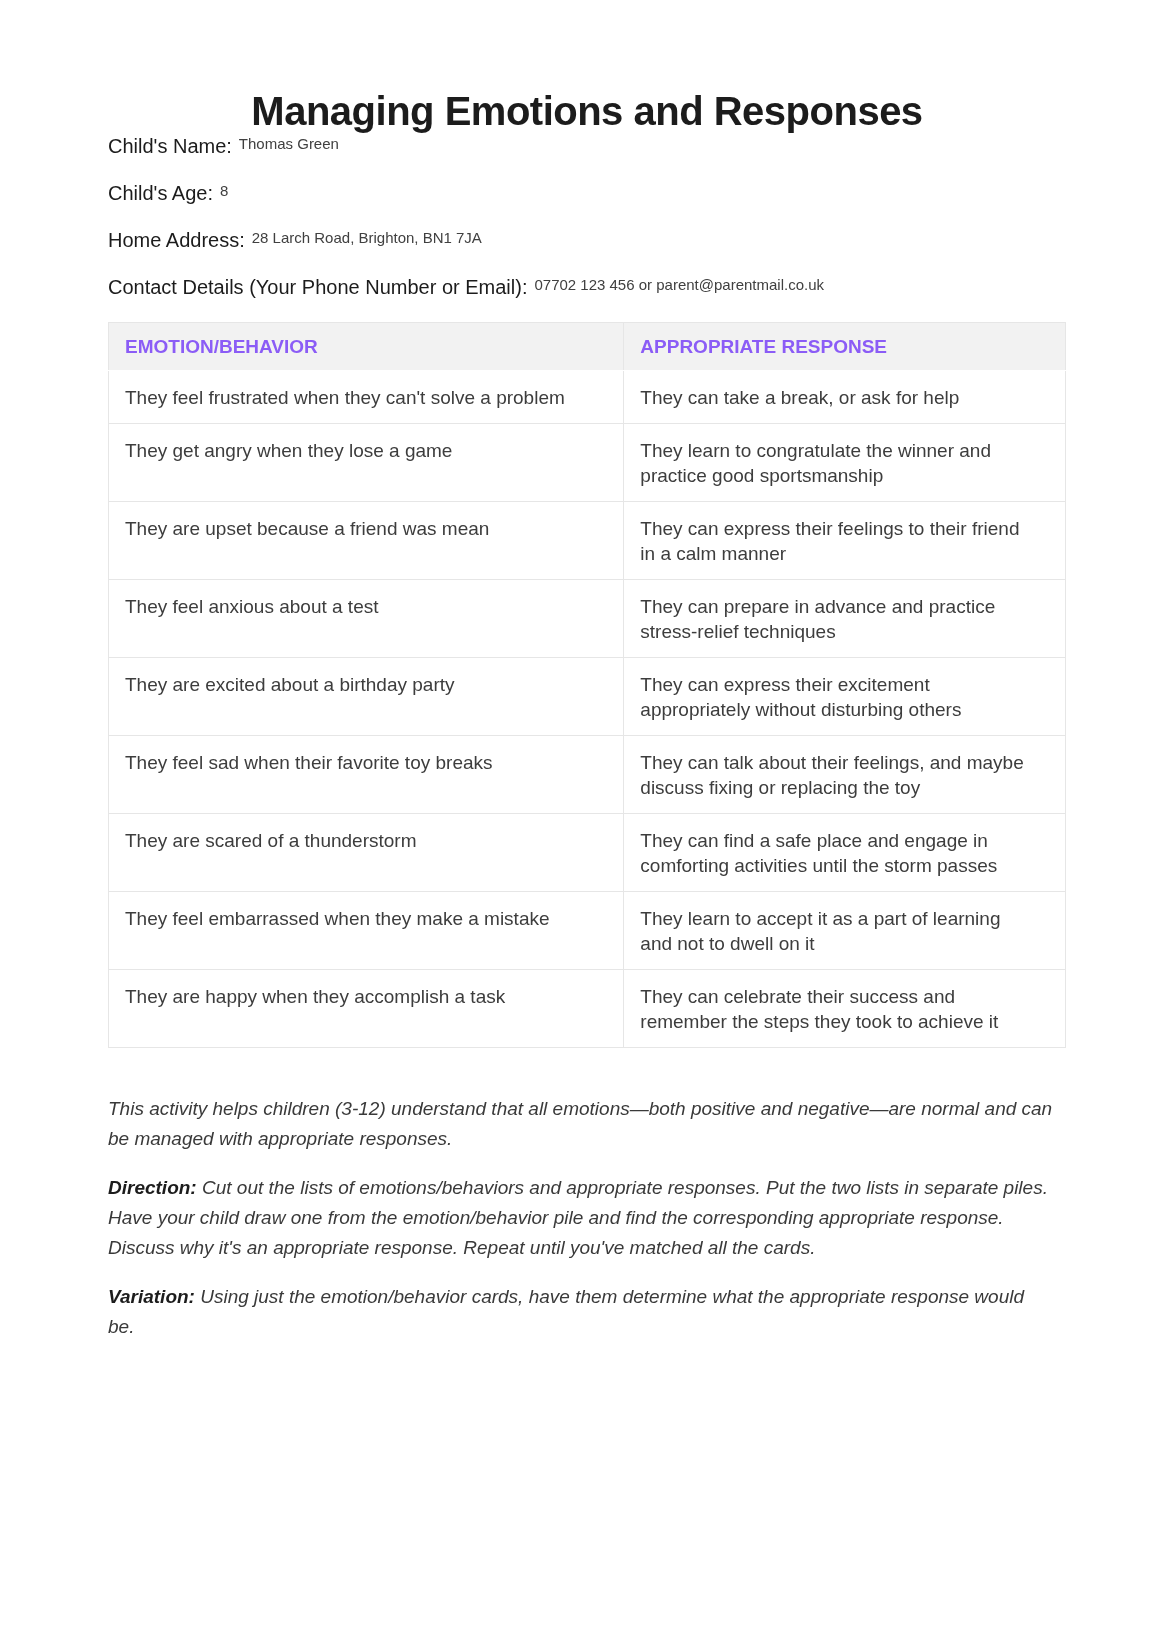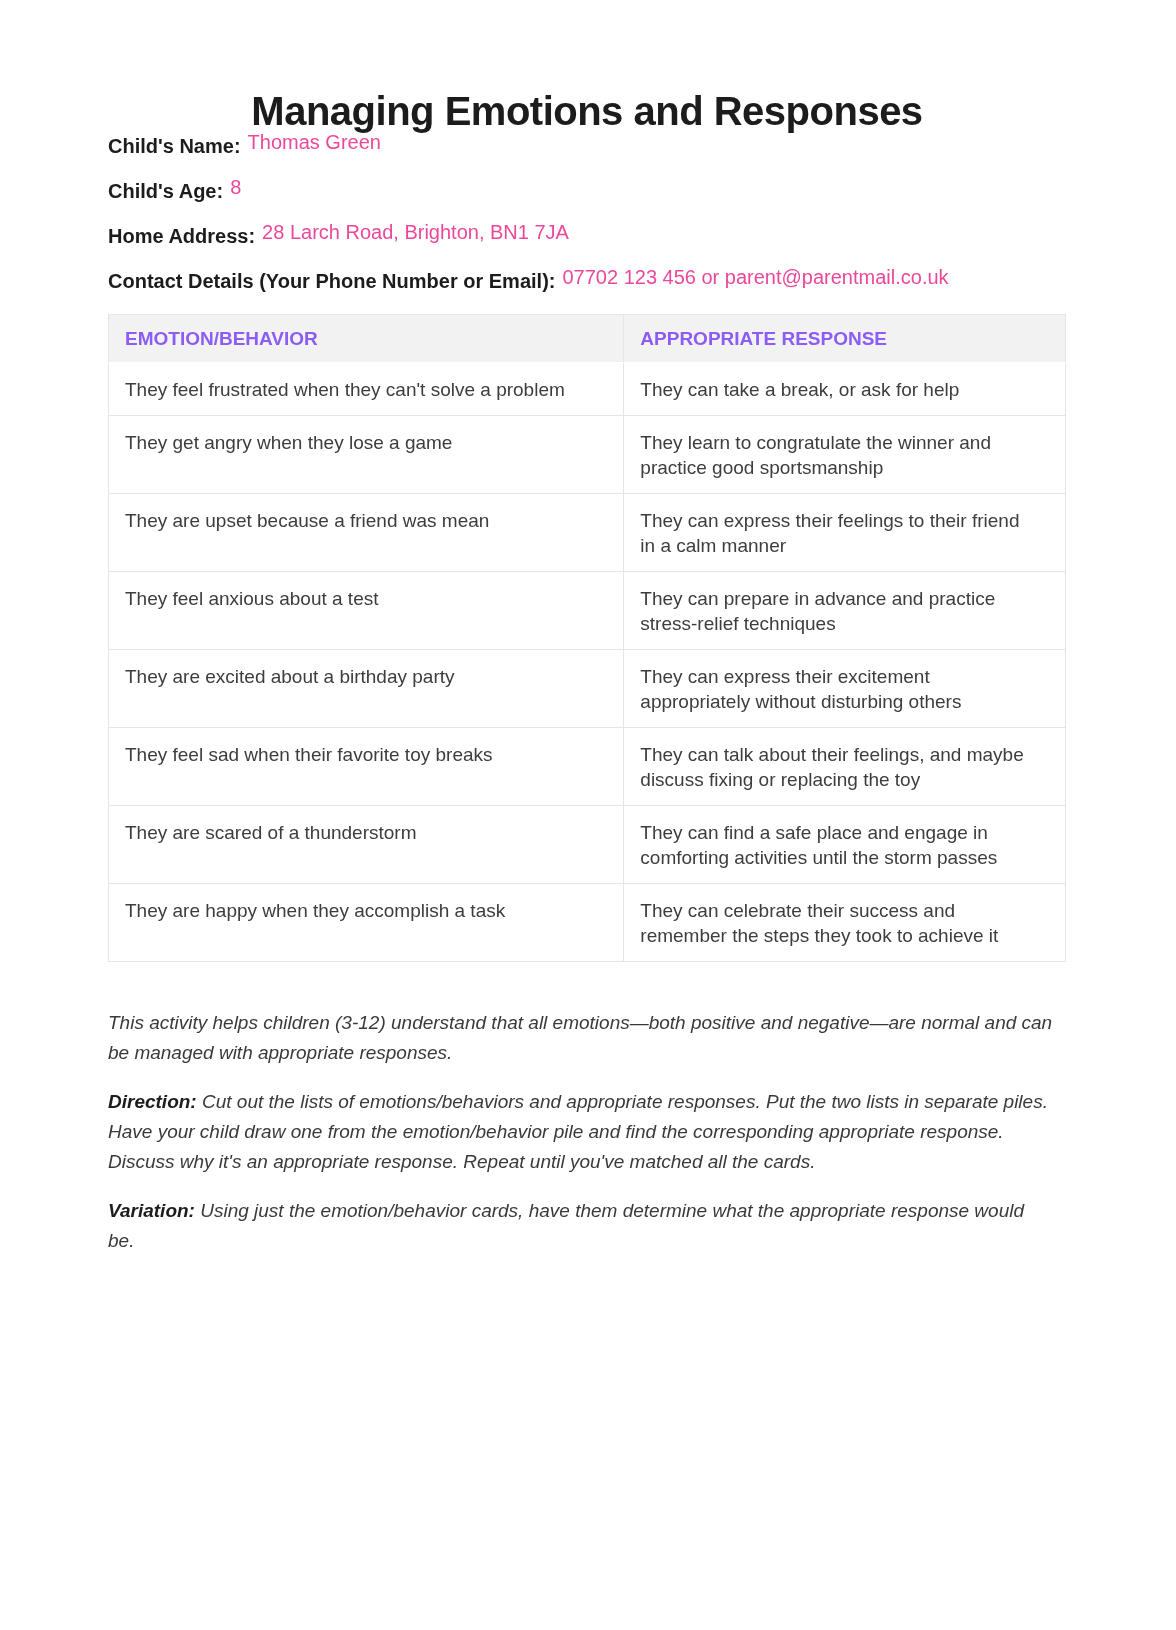--- a/index.html
+++ b/index.html
@@ -32,27 +32,27 @@
     font-size: 24px;
     font-weight: bold;
     color: #1c1c1c;
   }
   .field {
     margin-bottom: 21px;
     font-size: 20px;
     line-height: 24px;
   }
   .field-label {
-    font-weight: bold;
+    font-weight: normal;
     color: #1c1c1c;
     margin-right: 7px;
   }
   .field-value {
-    font-size: 20px;
-    color: #ec4899;
+    font-size: 15px;
+    color: #404040;
     position: relative;
     top: -4px;
   }
   table.er-table {
     border-collapse: collapse;
     width: 100%;
     margin-top: 16px;
     table-layout: fixed;
   }
   table.er-table th, table.er-table td {
@@ -131,20 +131,24 @@
         </tr>
         <tr>
           <td>They feel sad when their favorite toy breaks</td>
           <td>They can talk about their feelings, and maybe discuss fixing or replacing the toy</td>
         </tr>
         <tr>
           <td>They are scared of a thunderstorm</td>
           <td>They can find a safe place and engage in comforting activities until the storm passes</td>
         </tr>
         <tr>
+          <td>They feel embarrassed when they make a mistake</td>
+          <td>They learn to accept it as a part of learning and not to dwell on it</td>
+        </tr>
+        <tr>
           <td>They are happy when they accomplish a task</td>
           <td>They can celebrate their success and remember the steps they took to achieve it</td>
         </tr>
       </tbody>
   </table>
 
   <div class="footer-section">
     <p>This activity helps children (3-12) understand that all emotions—both positive and negative—are normal and can be managed with appropriate responses.</p>
     <p><strong>Direction:</strong> <span>Cut out the lists of emotions/behaviors and appropriate responses. Put the two lists in separate piles. Have your child draw one from the emotion/behavior pile and find the corresponding appropriate response. Discuss why it's an appropriate response. Repeat until you've matched all the cards.</span></p>
     <p><strong>Variation:</strong> <span>Using just the emotion/behavior cards, have them determine what the appropriate response would be.</span></p>

